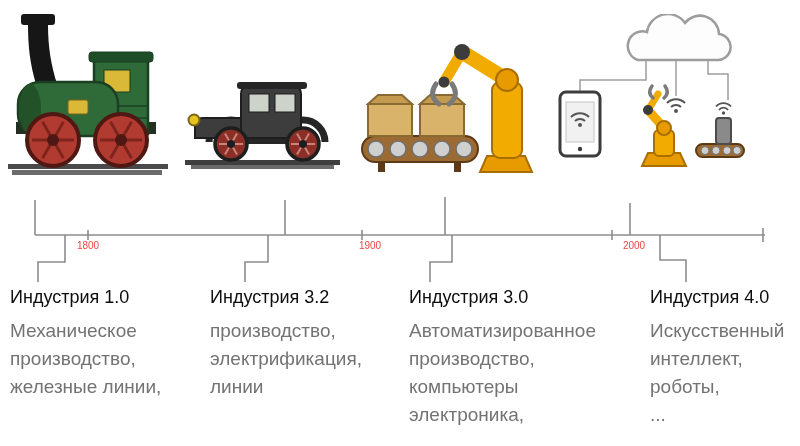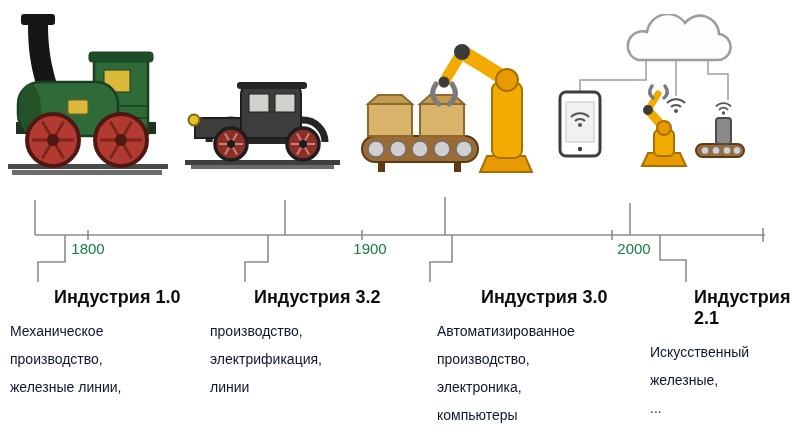--- a/index.html
+++ b/index.html
@@ -3,24 +3,24 @@
 <meta charset="utf-8">
 <style>
   * { margin:0; padding:0; box-sizing:border-box; }
   html,body { background:#fff; }
   body { font-family:"Liberation Sans", sans-serif; }
   .canvas { position:relative; width:800px; height:446px; background:#fff; overflow:hidden; }
   .illu { position:absolute; }
   .illu svg { display:block; width:100%; height:100%; }
   .timeline-svg { position:absolute; left:0; top:185px; width:800px; height:100px; }
   .year { position:absolute; top:240px; width:60px; text-align:center;
-          font-size:15px; color:#15803d; }
+          font-size:10px; color:#ef4444; }
   .era { position:absolute; top:287px; }
-  .era-title { font-size:18px; font-weight:bold; color:#0d0d0d; margin-bottom:9px;margin-left:44px; }
-  .era-line { font-size:14px; color:#0f172a; line-height:28px; }
+  .era-title { font-size:18px; font-weight:normal; color:#0d0d0d; margin-bottom:9px; }
+  .era-line { font-size:19px; color:#737373; line-height:28px; }
 </style>
 </head>
 <body>
 
 <div class="canvas">
 
   <div class="illu" style="left:8px; top:6px; width:165px; height:172px">
     <svg viewBox="0 0 165 172">
       <rect x="0" y="158" width="160" height="5" fill="#4a4a4a"></rect>
       <rect x="4" y="164" width="150" height="5" fill="#6b6b6b"></rect>
@@ -197,28 +197,29 @@
     <div class="era-line">железные линии,</div>
   </div>
 
   <div class="era" style="left:210px; width:200px">
     <div class="era-title">Индустрия 3.2</div>
     <div class="era-line">производство,</div>
     <div class="era-line">электрификация,</div>
     <div class="era-line">линии</div>
   </div>
 
-  <div class="era" style="left:437px; width:230px">
+  <div class="era" style="left:409px; width:230px">
     <div class="era-title">Индустрия 3.0</div>
     <div class="era-line">Автоматизированное</div>
     <div class="era-line">производство,</div>
+    <div class="era-line">компьютеры</div>
     <div class="era-line">электроника,</div>
-    <div class="era-line">компьютеры</div>
   </div>
 
   <div class="era" style="left:650px; width:145px">
-    <div class="era-title">Индустрия 2.1</div>
+    <div class="era-title">Индустрия 4.0</div>
     <div class="era-line">Искусственный</div>
-    <div class="era-line">железные,</div>
+    <div class="era-line">интеллект,</div>
+    <div class="era-line">роботы,</div>
     <div class="era-line">...</div>
   </div>
 
 </div>
 
 </body></html>

